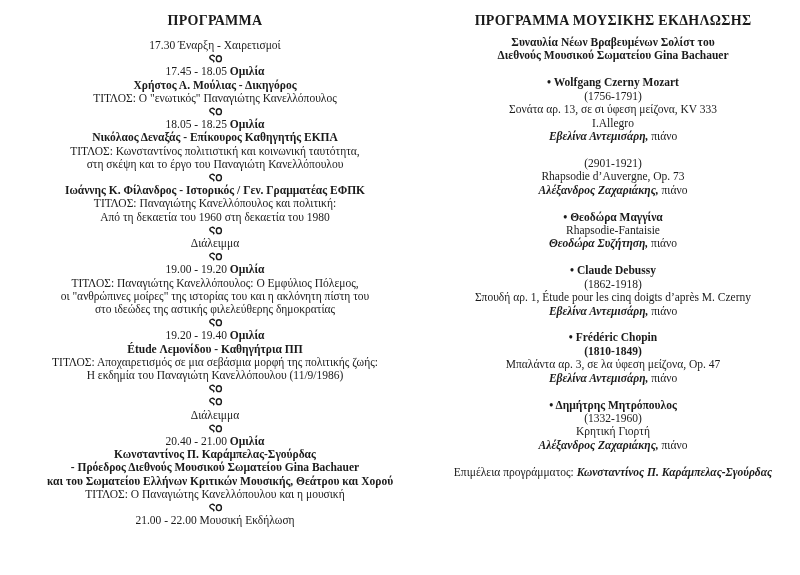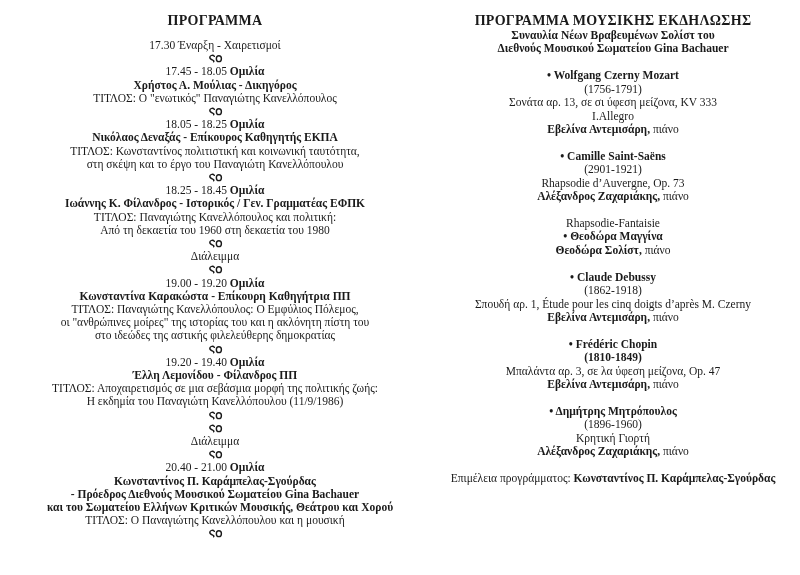--- a/index.html
+++ b/index.html
@@ -9,30 +9,30 @@
     color:#1a1a1a;
     -webkit-font-smoothing:antialiased;
   }
   .page{position:absolute;top:12px;text-align:center;}
   .page-left{left:47px;width:336px;font-family:Liberation Serif, serif;}
   .page-right{left:448px;width:330px;}
   .page-title{
     font-size:14px;font-weight:bold;letter-spacing:.3px;
     line-height:17px;margin:0 0 10px 0;
   }
-  .page-right .page-title{margin-bottom:0;}
+  .page-right .page-title{margin-bottom:7px;}
   .line{font-size:11.5px;line-height:13.2px;white-space:nowrap;}
   .page-right .line{line-height:13.4px;}
   .gap{height:13.5px;}
   .ornament{height:13.2px;display:flex;align-items:center;justify-content:center;}
   .ornament svg{display:block;}
   .s-regular{font-weight:normal;font-style:normal;}
   .s-bold{font-weight:bold;}
   .s-italic{}
-  .s-bold-italic{font-weight:bold;}
+  .s-bold-italic{font-weight:bold;font-style:italic;}
 </style>
 </head>
 <body>
 
 <div class="page page-left">
   <div class="page-title">ΠΡΟΓΡΑΜΜΑ</div>
   <div id="left-lines">
       <div class="line"><span class="s-regular">17.30 Έναρξη - Χαιρετισμοί</span></div>
       <div class="ornament">
         <svg width="15" height="9" viewBox="0 0 16 9" xmlns="http://www.w3.org/2000/svg">
@@ -52,50 +52,48 @@
       <div class="line"><span class="s-regular">18.05 - 18.25 </span><span class="s-bold">Ομιλία</span></div>
       <div class="line"><span class="s-bold">Νικόλαος Δεναξάς - Επίκουρος Καθηγητής ΕΚΠΑ</span></div>
       <div class="line"><span class="s-regular">ΤΙΤΛΟΣ: Κωνσταντίνος πολιτιστική και κοινωνική ταυτότητα,</span></div>
       <div class="line"><span class="s-regular">στη σκέψη και το έργο του Παναγιώτη Κανελλόπουλου</span></div>
       <div class="ornament">
         <svg width="15" height="9" viewBox="0 0 16 9" xmlns="http://www.w3.org/2000/svg">
           <path d="M6.8,2.2 C5.5,0.5 2.5,0.9 2.0,2.8 C1.5,4.6 3.4,5.6 5.0,6.2 C6.1,6.6 6.7,7.3 6.0,7.9" fill="none" stroke="#1a1a1a" stroke-width="1.5" stroke-linecap="round"></path>
           <ellipse cx="11.6" cy="4.7" rx="2.7" ry="3.1" fill="none" stroke="#1a1a1a" stroke-width="1.5"></ellipse>
         </svg>
       </div>
-      <div class="line"><span class="s-regular">18.25 - 18.45 </span><span class="s-bold">Ομιλία</span></div>
       <div class="line"><span class="s-bold">Ιωάννης Κ. Φίλανδρος - Ιστορικός / Γεν. Γραμματέας ΕΦΠΚ</span></div>
       <div class="line"><span class="s-regular">ΤΙΤΛΟΣ: Παναγιώτης Κανελλόπουλος και πολιτική:</span></div>
       <div class="line"><span class="s-regular">Από τη δεκαετία του 1960 στη δεκαετία του 1980</span></div>
       <div class="ornament">
         <svg width="15" height="9" viewBox="0 0 16 9" xmlns="http://www.w3.org/2000/svg">
           <path d="M6.8,2.2 C5.5,0.5 2.5,0.9 2.0,2.8 C1.5,4.6 3.4,5.6 5.0,6.2 C6.1,6.6 6.7,7.3 6.0,7.9" fill="none" stroke="#1a1a1a" stroke-width="1.5" stroke-linecap="round"></path>
           <ellipse cx="11.6" cy="4.7" rx="2.7" ry="3.1" fill="none" stroke="#1a1a1a" stroke-width="1.5"></ellipse>
         </svg>
       </div>
       <div class="line"><span class="s-regular">Διάλειμμα</span></div>
       <div class="ornament">
         <svg width="15" height="9" viewBox="0 0 16 9" xmlns="http://www.w3.org/2000/svg">
           <path d="M6.8,2.2 C5.5,0.5 2.5,0.9 2.0,2.8 C1.5,4.6 3.4,5.6 5.0,6.2 C6.1,6.6 6.7,7.3 6.0,7.9" fill="none" stroke="#1a1a1a" stroke-width="1.5" stroke-linecap="round"></path>
           <ellipse cx="11.6" cy="4.7" rx="2.7" ry="3.1" fill="none" stroke="#1a1a1a" stroke-width="1.5"></ellipse>
         </svg>
       </div>
       <div class="line"><span class="s-regular">19.00 - 19.20 </span><span class="s-bold">Ομιλία</span></div>
-      <div class="line"><span class="s-bold">Κωνσταντίνα Καρακώστα - Επίκουρη Καθηγήτρια ΠΠ</span></div>
       <div class="line"><span class="s-regular">ΤΙΤΛΟΣ: Παναγιώτης Κανελλόπουλος: Ο Εμφύλιος Πόλεμος,</span></div>
       <div class="line"><span class="s-regular">οι "ανθρώπινες μοίρες" της ιστορίας του και η ακλόνητη πίστη του</span></div>
       <div class="line"><span class="s-regular">στο ιδεώδες της αστικής φιλελεύθερης δημοκρατίας</span></div>
       <div class="ornament">
         <svg width="15" height="9" viewBox="0 0 16 9" xmlns="http://www.w3.org/2000/svg">
           <path d="M6.8,2.2 C5.5,0.5 2.5,0.9 2.0,2.8 C1.5,4.6 3.4,5.6 5.0,6.2 C6.1,6.6 6.7,7.3 6.0,7.9" fill="none" stroke="#1a1a1a" stroke-width="1.5" stroke-linecap="round"></path>
           <ellipse cx="11.6" cy="4.7" rx="2.7" ry="3.1" fill="none" stroke="#1a1a1a" stroke-width="1.5"></ellipse>
         </svg>
       </div>
       <div class="line"><span class="s-regular">19.20 - 19.40 </span><span class="s-bold">Ομιλία</span></div>
-      <div class="line"><span class="s-bold">Έλλη Λεμονίδου - Φίλανδρος ΠΠ</span></div>
+      <div class="line"><span class="s-bold">Étude Λεμονίδου - Καθηγήτρια ΠΠ</span></div>
       <div class="line"><span class="s-regular">ΤΙΤΛΟΣ: Αποχαιρετισμός σε μια σεβάσμια μορφή της πολιτικής ζωής:</span></div>
       <div class="line"><span class="s-regular">Η εκδημία του Παναγιώτη Κανελλόπουλου (11/9/1986)</span></div>
       <div class="ornament">
         <svg width="15" height="9" viewBox="0 0 16 9" xmlns="http://www.w3.org/2000/svg">
           <path d="M6.8,2.2 C5.5,0.5 2.5,0.9 2.0,2.8 C1.5,4.6 3.4,5.6 5.0,6.2 C6.1,6.6 6.7,7.3 6.0,7.9" fill="none" stroke="#1a1a1a" stroke-width="1.5" stroke-linecap="round"></path>
           <ellipse cx="11.6" cy="4.7" rx="2.7" ry="3.1" fill="none" stroke="#1a1a1a" stroke-width="1.5"></ellipse>
         </svg>
       </div>
       <div class="ornament">
         <svg width="15" height="9" viewBox="0 0 16 9" xmlns="http://www.w3.org/2000/svg">
@@ -114,54 +112,54 @@
       <div class="line"><span class="s-bold">Κωνσταντίνος Π. Καράμπελας-Σγούρδας</span></div>
       <div class="line"><span class="s-bold">- Πρόεδρος Διεθνούς Μουσικού Σωματείου Gina Bachauer</span></div>
       <div class="line"><span class="s-bold">και του Σωματείου Ελλήνων Κριτικών Μουσικής, Θεάτρου και Χορού</span></div>
       <div class="line"><span class="s-regular">ΤΙΤΛΟΣ: Ο Παναγιώτης Κανελλόπουλου και η μουσική</span></div>
       <div class="ornament">
         <svg width="15" height="9" viewBox="0 0 16 9" xmlns="http://www.w3.org/2000/svg">
           <path d="M6.8,2.2 C5.5,0.5 2.5,0.9 2.0,2.8 C1.5,4.6 3.4,5.6 5.0,6.2 C6.1,6.6 6.7,7.3 6.0,7.9" fill="none" stroke="#1a1a1a" stroke-width="1.5" stroke-linecap="round"></path>
           <ellipse cx="11.6" cy="4.7" rx="2.7" ry="3.1" fill="none" stroke="#1a1a1a" stroke-width="1.5"></ellipse>
         </svg>
       </div>
+      <div class="line"><span class="s-regular">21.00 - 22.00 Μουσική Εκδήλωση</span></div>
     </div>
 </div>
 
 <div class="page page-right">
   <div class="page-title">ΠΡΟΓΡΑΜΜΑ ΜΟΥΣΙΚΗΣ ΕΚΔΗΛΩΣΗΣ</div>
   <div id="right-lines">
       <div class="line"><span class="s-bold">Συναυλία Νέων Βραβευμένων Σολίστ του</span></div>
       <div class="line"><span class="s-bold">Διεθνούς Μουσικού Σωματείου Gina Bachauer</span></div>
       <div class="gap"></div>
       <div class="line"><span class="s-bold">• Wolfgang Czerny Mozart</span></div>
       <div class="line"><span class="s-regular">(1756-1791)</span></div>
       <div class="line"><span class="s-regular">Σονάτα αρ. 13, σε σι ύφεση μείζονα, KV 333</span></div>
       <div class="line"><span class="s-regular">I.Allegro</span></div>
       <div class="line"><span class="s-bold-italic">Εβελίνα Αντεμισάρη,</span><span class="s-italic"> πιάνο</span></div>
       <div class="gap"></div>
-      <div class="line"><span class="s-bold">• Camille Saint-Saëns</span></div>
       <div class="line"><span class="s-regular">(2901-1921)</span></div>
       <div class="line"><span class="s-regular">Rhapsodie d’Auvergne, Op. 73</span></div>
       <div class="line"><span class="s-bold-italic">Αλέξανδρος Ζαχαριάκης,</span><span class="s-italic"> πιάνο</span></div>
       <div class="gap"></div>
+      <div class="line"><span class="s-bold">• Θεοδώρα Μαγγίνα</span></div>
       <div class="line"><span class="s-regular">Rhapsodie-Fantaisie</span></div>
-      <div class="line"><span class="s-bold">• Θεοδώρα Μαγγίνα</span></div>
-      <div class="line"><span class="s-bold-italic">Θεοδώρα Σολίστ,</span><span class="s-italic"> πιάνο</span></div>
+      <div class="line"><span class="s-bold-italic">Θεοδώρα Συζήτηση,</span><span class="s-italic"> πιάνο</span></div>
       <div class="gap"></div>
       <div class="line"><span class="s-bold">• Claude Debussy</span></div>
       <div class="line"><span class="s-regular">(1862-1918)</span></div>
       <div class="line"><span class="s-regular">Σπουδή αρ. 1, Étude pour les cinq doigts d’après M. Czerny</span></div>
       <div class="line"><span class="s-bold-italic">Εβελίνα Αντεμισάρη,</span><span class="s-italic"> πιάνο</span></div>
       <div class="gap"></div>
       <div class="line"><span class="s-bold">• Frédéric Chopin</span></div>
       <div class="line"><span class="s-bold">(1810-1849)</span></div>
       <div class="line"><span class="s-regular">Μπαλάντα αρ. 3, σε λα ύφεση μείζονα, Op. 47</span></div>
       <div class="line"><span class="s-bold-italic">Εβελίνα Αντεμισάρη,</span><span class="s-italic"> πιάνο</span></div>
       <div class="gap"></div>
       <div class="line"><span class="s-bold">• Δημήτρης Μητρόπουλος</span></div>
-      <div class="line"><span class="s-regular">(1896-1960)</span></div>
+      <div class="line"><span class="s-regular">(1332-1960)</span></div>
       <div class="line"><span class="s-regular">Κρητική Γιορτή</span></div>
       <div class="line"><span class="s-bold-italic">Αλέξανδρος Ζαχαριάκης,</span><span class="s-italic"> πιάνο</span></div>
       <div class="gap"></div>
       <div class="line"><span class="s-regular">Επιμέλεια προγράμματος: </span><span class="s-bold-italic">Κωνσταντίνος Π. Καράμπελας-Σγούρδας</span></div>
     </div>
 </div>
 
 </body></html>

